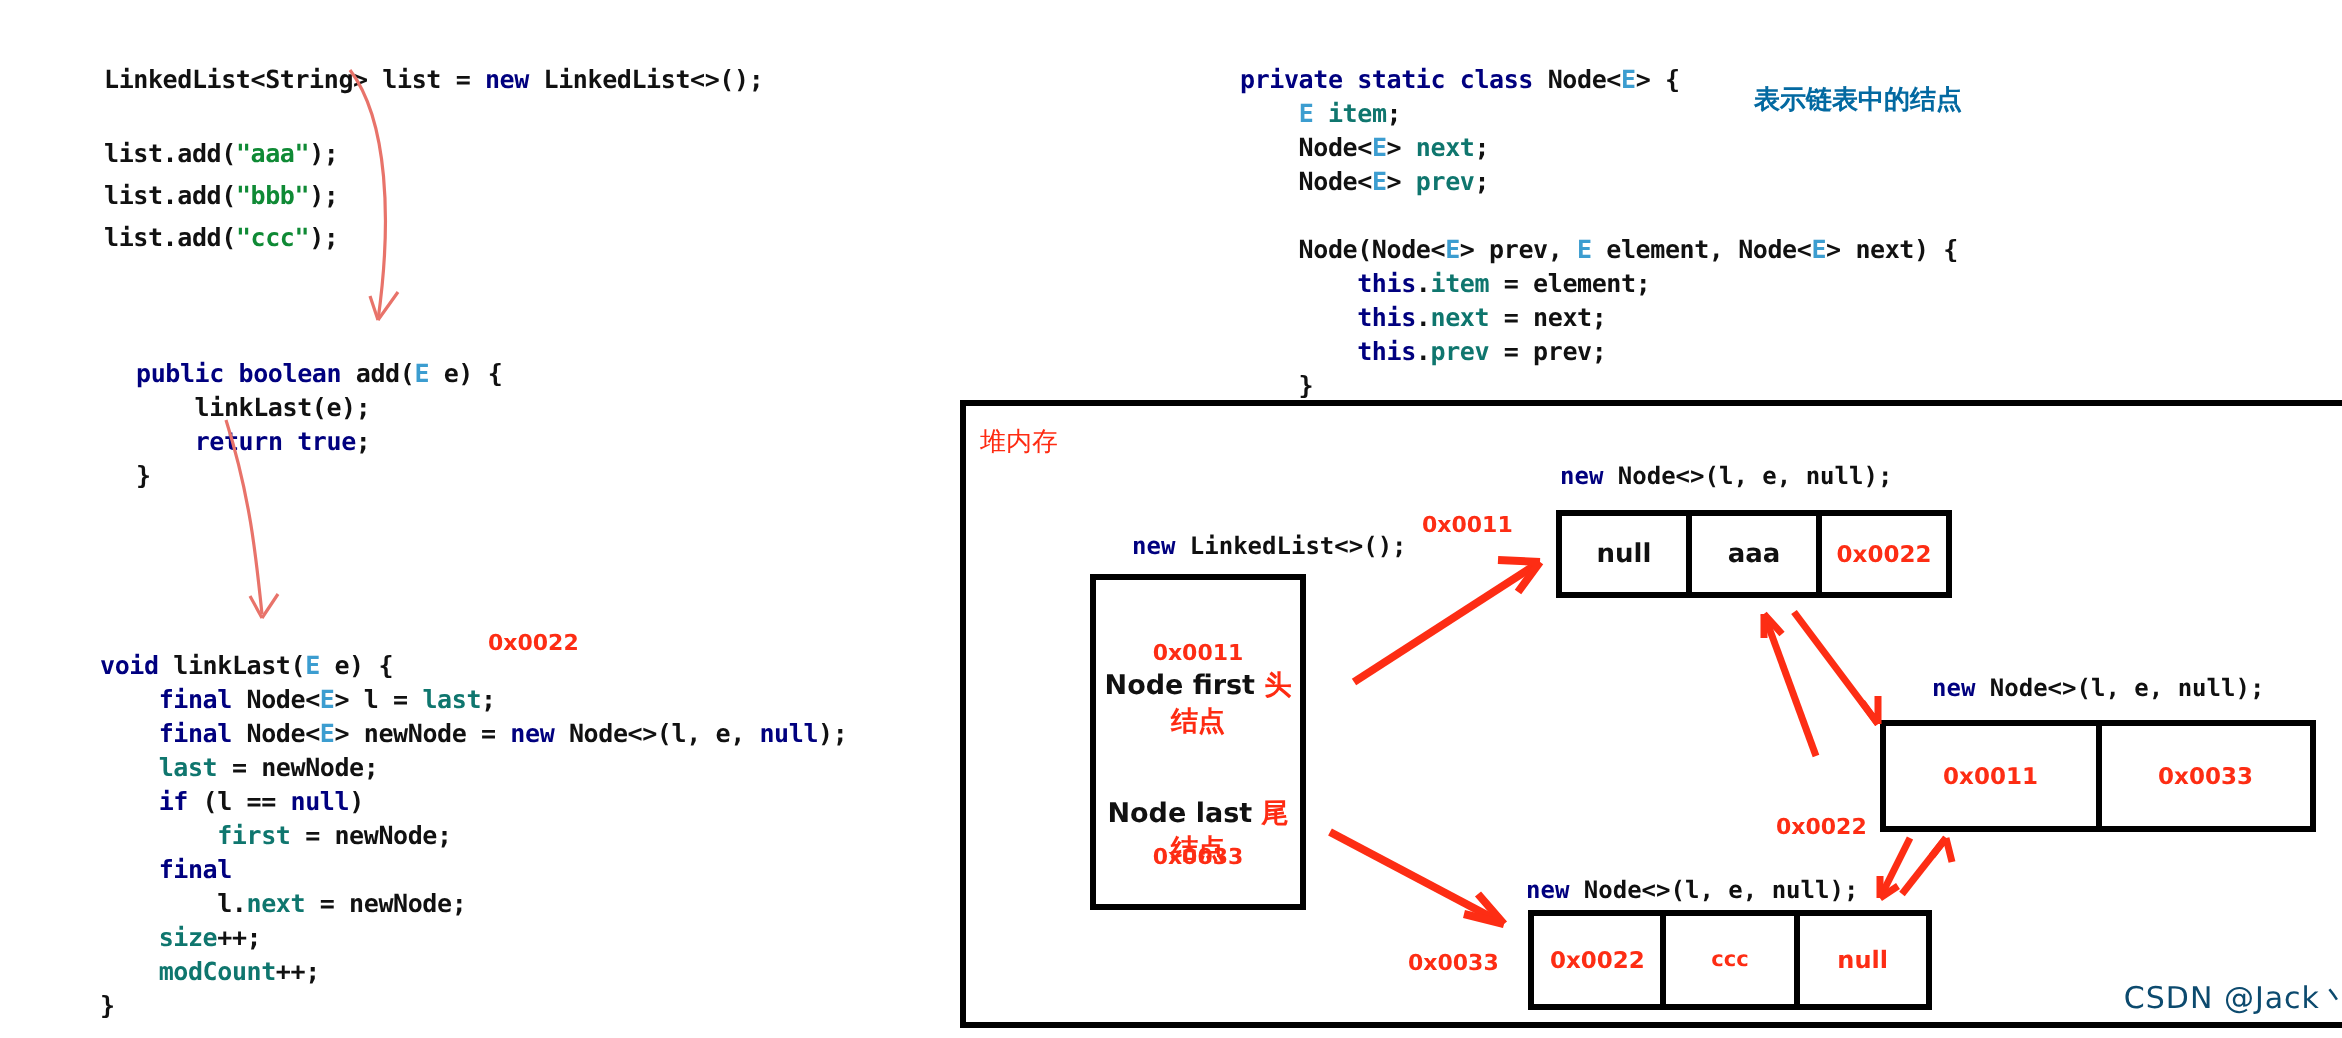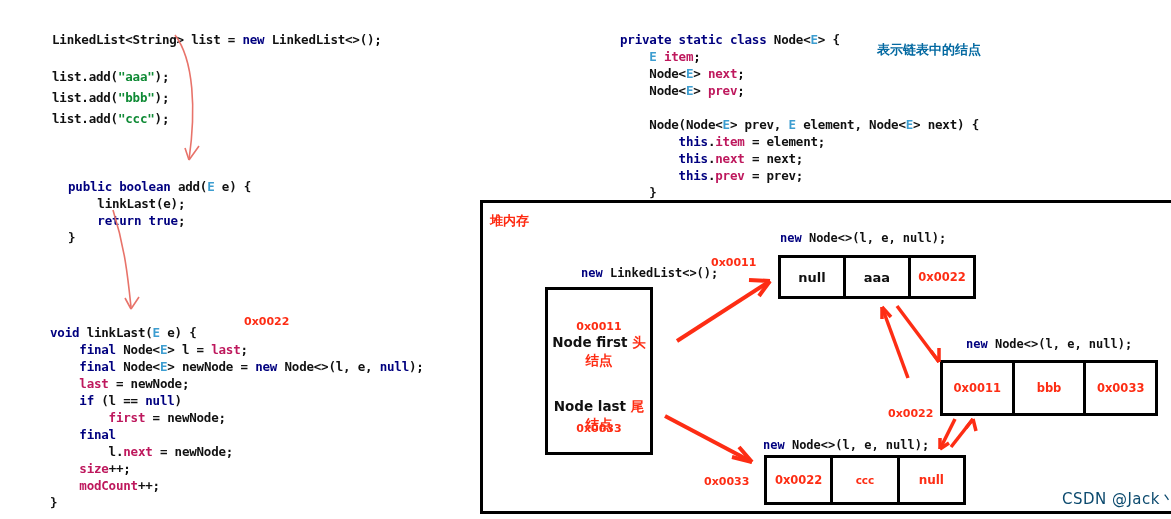--- a/index.html
+++ b/index.html
@@ -18,21 +18,21 @@
     font-family: "DejaVu Sans Mono", monospace;
     font-size: 12.5px;
     line-height: 17px;
     white-space: pre;
     color: #1a1a1a;
     font-weight: bold;
     letter-spacing: -0.2px;
   }
   .kw   { color: #00007f; }       
   .gen  { color: #3c9dd0; }       
-  .fld  { color: #be185d; }       
+  .fld  { color: #0f766e; }       
   .str  { color: #0f8a35; }       
   .pl   { color: #111; }
 
   
   .anno {
     position: absolute;
     color: #0369a1;
     font-family: "DejaVu Sans", sans-serif;
     font-weight: bold;
     white-space: nowrap;
@@ -49,21 +49,21 @@
   
   #heap-frame {
     position: absolute;
     left: 452px; top: 200px;
     width: 712px; height: 314px;
     border: 3px solid #000;
     background: #fff;
   }
   #heap-label {
     position: absolute; left: 462px; top: 212px;
-    color: #fe2b12; font-weight: bold; font-size: 13px;
+    color: #fe2b12; font-weight: normal; font-size: 13px;
     font-family: "DejaVu Sans", sans-serif;
   }
 
   
   .nodebox {
     position: absolute;
     border: 3px solid #000;
     background: #fff;
     display: flex;
     align-items: stretch;
@@ -160,41 +160,40 @@
   </div>
 
   <div class="anno" style="left:849px; top:41px; font-size:13px;">表示链表中的结点</div>
 
 
   <div class="addr" style="left:216px; top:315px;">0x0022</div>
 
   <div id="heap-frame"></div>
   <div id="heap-label">堆内存</div>
 
-  <div class="caption" style="left:553px; top:266px;"><span class="kw">new</span><span> LinkedList&lt;&gt;();</span></div>
+  <div class="caption" style="left:538px; top:266px;"><span class="kw">new</span><span> LinkedList&lt;&gt;();</span></div>
 
   <div id="llbox">
     <div class="ll-line addr" style="position:absolute; left:0; top:30px; width:100%; text-align:center;">0x0011</div>
     <div class="ll-line" style="top:44px; font-size:13.5px; color:#111;"><span>Node first </span><span style="color:#fe2b12;">头结点</span></div>
 
     <div class="ll-line" style="top:108px; font-size:13.5px; color:#111;"><span>Node last  </span><span style="color:#fe2b12;">尾结点</span></div>
     <div class="ll-line addr" style="position:absolute; left:0; top:132px; width:100%; text-align:center;">0x0033</div>
   </div>
 
   <div class="caption" style="left:752px; top:231px;"><span class="kw">new</span><span> Node&lt;&gt;(l, e, null);</span></div>
   <div class="nodebox" style="left:750px; top:255px; width:198px; height:44px;">
     <div class="cell">null</div>
     <div class="cell">aaa</div>
     <div class="cell red">0x0022</div>
   </div>
 
   <div class="caption" style="left:938px; top:337px;"><span class="kw">new</span><span> Node&lt;&gt;(l, e, null);</span></div>
   <div class="nodebox" style="left:912px; top:360px; width:218px; height:56px;">
     <div class="cell red">0x0011</div>
-    <div class="cell red">bbb</div>
     <div class="cell red">0x0033</div>
   </div>
 
   <div class="caption" style="left:735px; top:438px;"><span class="kw">new</span><span> Node&lt;&gt;(l, e, null);</span></div>
   <div class="nodebox" style="left:736px; top:455px; width:202px; height:50px;">
     <div class="cell red">0x0022</div>
     <div class="cell red" style="font-size:10.5px;">ccc</div>
     <div class="cell red" style="font-size:12px;">null</div>
   </div>
 

